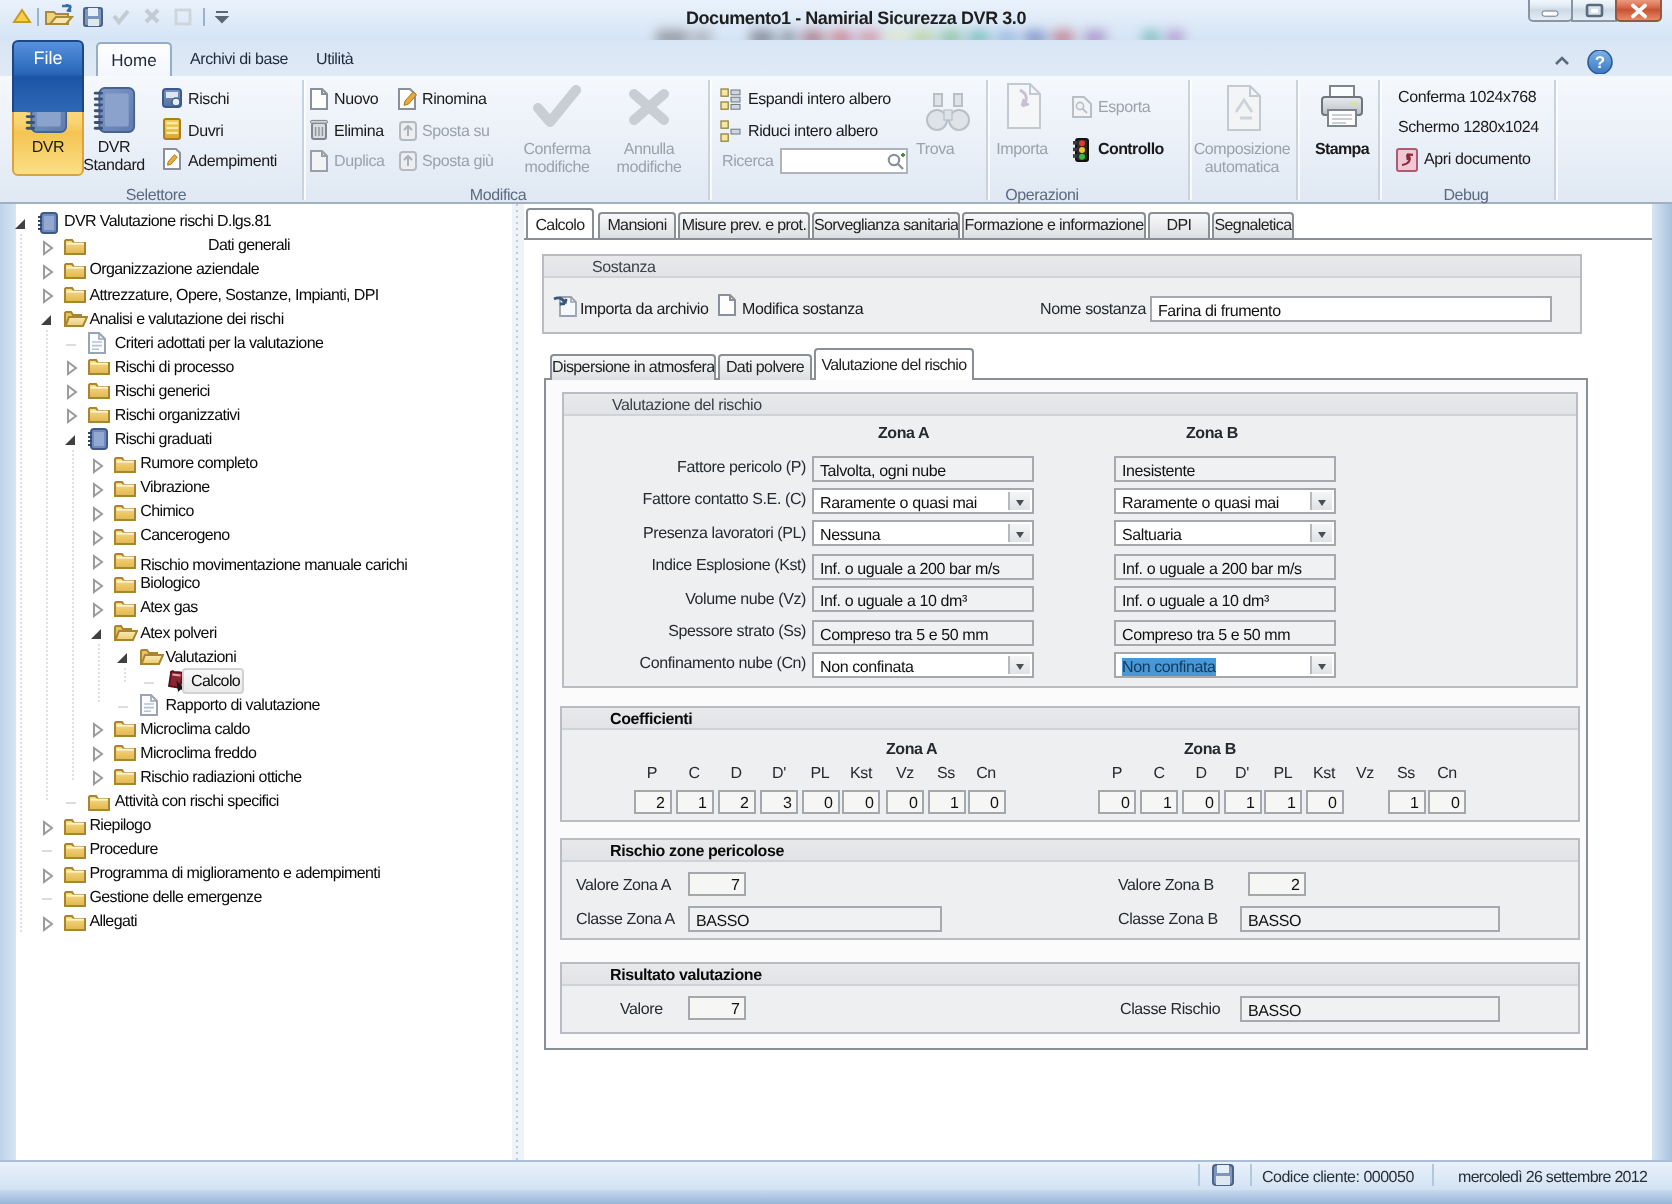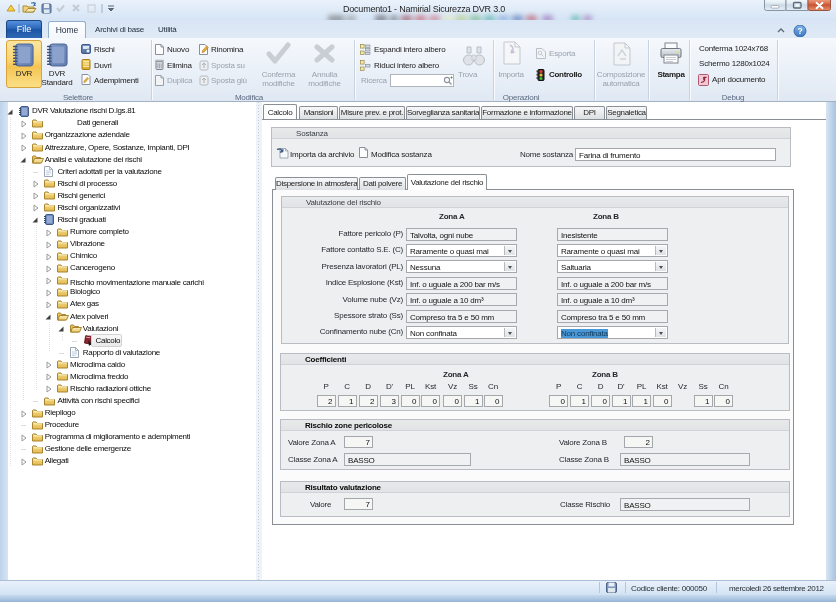--- a/index.html
+++ b/index.html
@@ -42,21 +42,21 @@
  <path d="M27 1 L31 1 L31 4 M29 0 L31.2 1.6 L29.6 3.8" fill="none" stroke="#3a6ea8" stroke-width="1.2"></path>
  <rect x="38" y="2" width="9" height="9" rx="1" fill="#7d96bd" stroke="#4a6288"></rect>
  <rect x="40" y="2" width="5" height="4" fill="#e8eef5"></rect>
  <rect x="40" y="7.5" width="5.5" height="3.5" fill="#dfe7f0"></rect>
  <path d="M53 6 L55.5 9 L60 3.5" fill="none" stroke="#c3cbd4" stroke-width="2"></path>
  <path d="M69 3 L75 9 M75 3 L69 9" fill="none" stroke="#c3cbd4" stroke-width="2"></path>
  <rect x="84" y="3" width="7" height="7" fill="none" stroke="#cdd4dc" stroke-width="1.4"></rect>
  <rect x="97.5" y="2" width="1" height="9" fill="#9ab2cc"></rect>
  <path d="M104 4 L110 4 M104.5 6.5 L109.5 6.5 L107 9 Z" stroke="#5a6775" fill="#5a6775" stroke-width="1"></path>
 </svg>
-<div class="tb" style="left:343px;top:4px;font-size:9px;letter-spacing:-0.22px;color:#1e1e1e;">Documento1 - Namirial Sicurezza DVR 3.0</div>
+<div class="tb" style="left:343px;top:4px;font-size:9px;letter-spacing:-0.22px;color:#1e1e1e;font-weight:bold;">Documento1 - Namirial Sicurezza DVR 3.0</div>
 <div class="abs" style="left:0;top:0;width:836px;height:30px;filter:blur(2.8px);opacity:.5;pointer-events:none;">
     <div class="abs" style="left:328px;top:15px;width:16px;height:8px;background:#5a5a5a;border-radius:2px"></div>
     <div class="abs" style="left:346px;top:15px;width:10px;height:8px;background:#8a8a8a;border-radius:2px"></div>
     <div class="abs" style="left:375px;top:15px;width:12px;height:8px;background:#3c3c44;border-radius:2px"></div>
     <div class="abs" style="left:390px;top:15px;width:8px;height:8px;background:#55555f;border-radius:2px"></div>
     <div class="abs" style="left:401px;top:15px;width:11px;height:8px;background:#8c2636;border-radius:2px"></div>
     <div class="abs" style="left:415px;top:15px;width:11px;height:8px;background:#c23848;border-radius:2px"></div>
     <div class="abs" style="left:429px;top:15px;width:11px;height:8px;background:#cf5e6e;border-radius:2px"></div>
     <div class="abs" style="left:443px;top:15px;width:11px;height:8px;background:#e9e9ac;border-radius:2px"></div>
     <div class="abs" style="left:456px;top:15px;width:11px;height:8px;background:#aac862;border-radius:2px"></div>
@@ -87,21 +87,21 @@
  </defs>
  <rect x="1.5" y="-2" width="21.5" height="12.5" rx="2" fill="url(#wg)" stroke="#8795a5"></rect>
  <rect x="23" y="-2" width="22" height="12.5" rx="0" fill="url(#wg)" stroke="#8795a5"></rect>
  <rect x="45" y="-2" width="22.5" height="12.5" rx="2" fill="url(#rg)" stroke="#9a5540"></rect>
  <rect x="8" y="5.5" width="8" height="2.6" rx="1.2" fill="#fdfdfd" stroke="#6a7888" stroke-width=".5"></rect>
  <rect x="30.5" y="2.5" width="7.5" height="5.5" rx="1" fill="none" stroke="#5c6b7b" stroke-width="1.3"></rect>
  <rect x="32.6" y="4.4" width="3.4" height="2" fill="#fdfdfd"></rect>
  <path d="M53.5 2.8 L59.5 8.2 M59.5 2.8 L53.5 8.2" stroke="#fff" stroke-width="1.9" stroke-linecap="round"></path>
 </svg>
 <div id="tabrow" class="abs"></div>
-<div class="abs" style="left:6px;top:20px;width:36px;height:18px;background:linear-gradient(#5591dd,#2a66b8 45%,#1d55a6 50%,#2e68b4);border:1px solid #1b4884;border-bottom:none;border-radius:3px 3px 0 0;color:#fff;font-size:9px;text-align:center;line-height:17px;z-index:5;">File</div>
+<div class="abs" style="left:6px;top:20px;width:36px;height:36px;background:linear-gradient(#5591dd,#2a66b8 45%,#1d55a6 50%,#2e68b4);border:1px solid #1b4884;border-bottom:none;border-radius:3px 3px 0 0;color:#fff;font-size:9px;text-align:center;line-height:17px;z-index:5;">File</div>
 <div class="abs" style="left:48px;top:21px;width:38px;height:17px;background:linear-gradient(#fdfeff,#f3f7fc);border:1px solid #93aecc;border-bottom:none;border-radius:2.5px 2.5px 0 0;font-size:8.5px;color:#1e2a3a;text-align:center;line-height:16px;z-index:5;">Home</div>
 <div class="tb" style="left:95px;top:25px;color:#1e2a3a;z-index:5;">Archivi di base</div>
 <div class="tb" style="left:158px;top:25px;color:#1e2a3a;z-index:5;">Utilità</div>
 <svg class="abs" style="left:775px;top:25px" width="34" height="12" viewBox="0 0 34 12">
 <defs>
       <linearGradient id="hg" x1="0" y1="0" x2="0" y2="1">
         <stop offset="0" stop-color="#7fb3e8"></stop>
         <stop offset="1" stop-color="#3a78c2"></stop>
       </linearGradient>
     </defs>
@@ -337,21 +337,21 @@
 <svg class="abs" style="left:31.7px;top:117.9px" width="11" height="10" viewBox="0 0 11 10">
 <defs>
       <linearGradient id="f1" x1="0" y1="0" x2="0" y2="1">
         <stop offset="0" stop-color="#f5dd8a"></stop>
         <stop offset="1" stop-color="#e3b74e"></stop>
       </linearGradient>
     </defs>
 <path d="M.5 2.5 L.5 9 L10.5 9 L10.5 3.5 L5 3.5 L4 2 L1 2 Z" fill="url(#f1)" stroke="#a8852e" stroke-width="1"></path>
 <path d="M1.2 3.8 H10" stroke="#fdf3cf" stroke-width="1"></path>
 </svg>
-<div class="trow" style="left:30px;top:117.4px;padding-left:47px;">Dati generali</div>
+<div class="trow" style="left:57px;top:117.4px;padding-left:47px;">Dati generali</div>
 <svg class="abs" style="left:20.7px;top:131.9px" width="6" height="8" viewBox="0 0 6 8">
     <path d="M1 1 L5 4 L1 7 Z" fill="#fdfdfd" stroke="#9b9b9b" stroke-width="1"></path>
   </svg>
 <svg class="abs" style="left:31.7px;top:129.9px" width="11" height="10" viewBox="0 0 11 10">
 <defs>
       <linearGradient id="f2" x1="0" y1="0" x2="0" y2="1">
         <stop offset="0" stop-color="#f5dd8a"></stop>
         <stop offset="1" stop-color="#e3b74e"></stop>
       </linearGradient>
     </defs>

